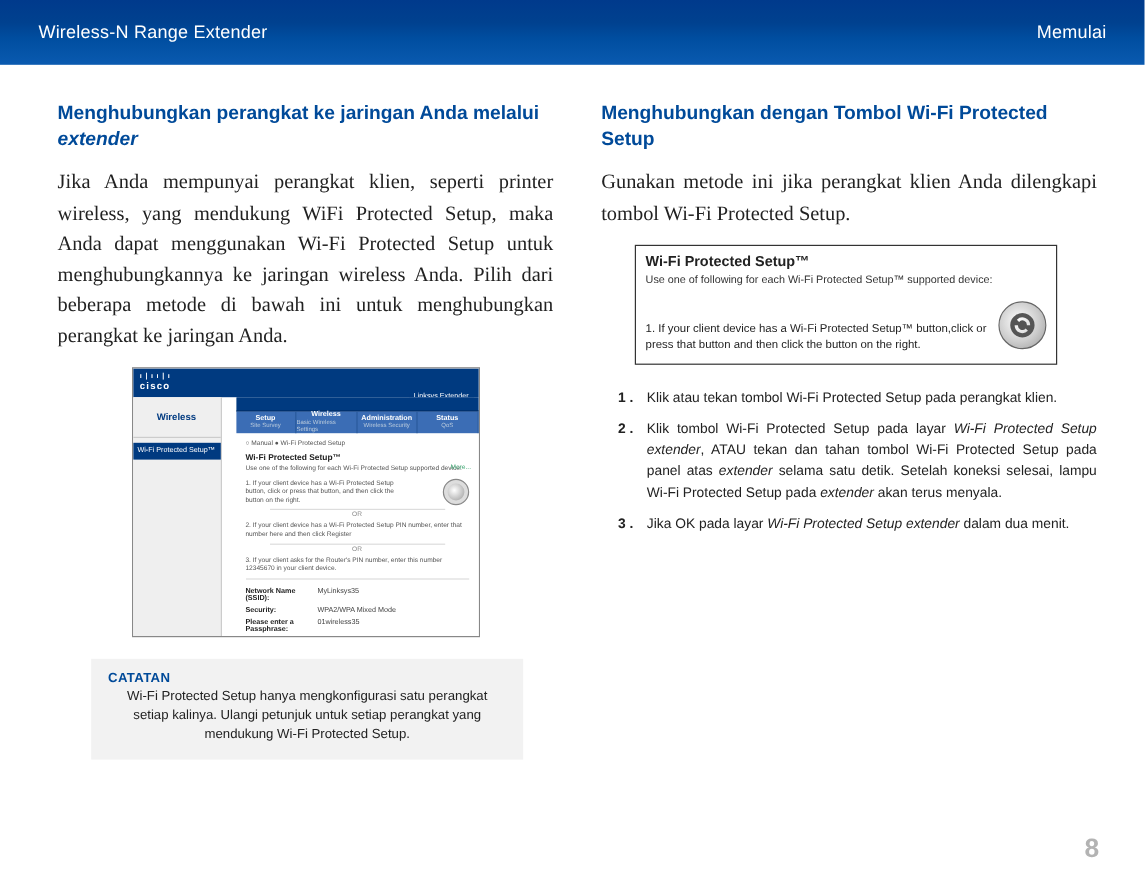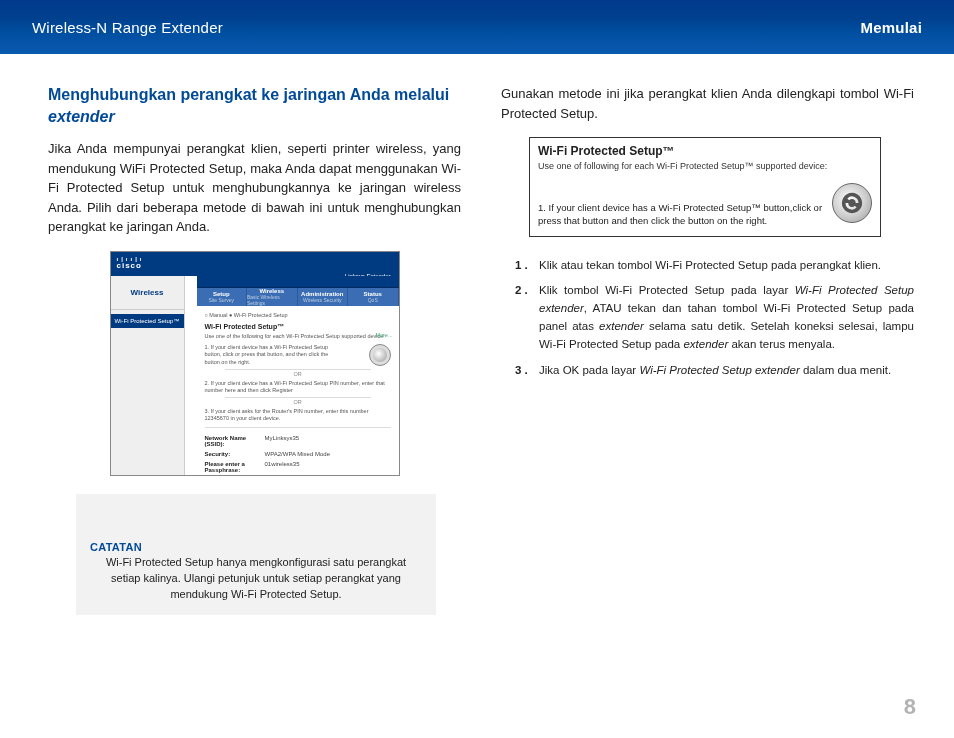--- a/index.html
+++ b/index.html
@@ -1,25 +1,25 @@
 <!DOCTYPE html>
 <html><head>
 <meta charset="utf-8">
 <style>
   * { box-sizing: border-box; margin: 0; padding: 0; }
   html, body { width: 954px; height: 738px; font-family: "Segoe UI", "Myriad Pro", Arial, sans-serif; background: #fff; color: #222; }
   .page { width: 954px; height: 738px; position: relative; overflow: hidden; background: #fff; }
   .topband { height: 54px; background: linear-gradient(to bottom, #003a8c 0%, #00418f 35%, #004ea0 60%, #0a5ab0 100%); color: #fff; display: flex; align-items: center; justify-content: space-between; padding: 16px 32px; font-size: 15px; letter-spacing: .2px; }
   .topband .left { font-weight: 400; }
-  .topband .right { font-weight: 700; }
+  .topband .right { font-weight: 400; }
   .content { display: flex; gap: 40px; padding: 30px 40px 0 48px; }
   .col { flex: 1 1 0; min-width: 0; }
   h2.blue { color: #004a99; font-size: 16px; font-weight: 700; line-height: 1.35; margin-bottom: 12px; }
   h2.blue .em { font-style: italic; font-weight: 700; }
-  p.body { font-size: 13px; line-height: 1.5; text-align: justify; color: #222; margin-bottom: 14px; }
+  p.body { font-size: 17px; line-height: 1.5; text-align: justify; color: #222; margin-bottom: 14px; font-family: Liberation Serif, serif; }
   .router-shot { width: 290px; height: 225px; margin: 8px auto 18px auto; border: 1px solid #888; background: #fff; position: relative; overflow: hidden; }
   .rs-top { height: 24px; background: #003a80; color: #fff; display: flex; align-items: center; padding-left: 6px; font-size: 8px; font-weight: 700; letter-spacing: 2px; }
   .rs-logo { font-family: Arial; font-size: 8px; letter-spacing: 1px; }
   .rs-sub { position: absolute; top: 4px; left: 6px; font-size: 6px; letter-spacing: 3px; color:#fff; }
   .rs-body { display:flex; height: calc(100% - 24px); gap: 12px; }
   .rs-side { width: 74px; background: #efefef; border-right: 1px solid #ccc; }
   .rs-side-top { height: 34px; border-bottom: 1px solid #ccc; display:flex; align-items:center; justify-content:center; font-size:8px; font-weight:700; color:#003a80; }
   .rs-side-tab { height: 14px; background:#003a80; color:#fff; font-size:6px; display:flex; align-items:center; padding-left:4px; margin-top:4px; }
   .rs-main { flex:1; background:#fff; position:relative; }
   .rs-bar { height:12px; background:#003a80; display:flex; border-bottom:1px solid #002a60; }
@@ -32,21 +32,21 @@
   .rs-h { font-size:7px; font-weight:700; margin:4px 0 3px; }
   .rs-line { font-size:5.5px; color:#555; line-height:1.3; }
   .rs-icon { display:inline-block; width:22px; height:22px; border:1px solid #888; border-radius:50%; background:#ddd; vertical-align:middle; margin-left:30px; position:relative; }
   .rs-icon::after { content:""; position:absolute; inset:3px; border-radius:50%; background:radial-gradient(circle at 40% 40%, #fff, #999); }
   .rs-or { text-align:center; font-size:5.5px; color:#888; border-top:1px solid #ddd; margin:3px 20px; padding-top:1px; }
   .rs-row { display:flex; margin-top:4px; }
   .rs-k { width:60px; font-size:6px; font-weight:700; }
   .rs-v { font-size:6px; color:#444; }
   .rs-morebox { position:absolute; top:56px; right:6px; font-size:5.5px; color:#4a7; }
   .note { background:#f2f2f2; padding:10px 14px 12px; margin: 6px 0 0 28px; width: 360px; }
-  .note-h { color:#004a99; font-size:11px; font-weight:700; letter-spacing:.3px; margin-bottom:2px;margin-top:37px; }
+  .note-h { color:#004a99; font-size:11px; font-weight:700; letter-spacing:.3px; margin-bottom:2px; }
   .note-b { font-size:11px; line-height:1.45;text-align:center; }
   .wps-box { border:1px solid #333; width: 352px; margin: 8px 0 20px 28px; padding:6px 8px 8px; position:relative; background:#fff; }
   .wps-title { font-size:12px; font-weight:700; margin-bottom:3px; }
   .wps-sub { font-size:9px; color:#333; margin-bottom:8px; }
   .wps-row { display:flex; align-items:center; gap:8px; }
   .wps-text { font-size:9.5px; line-height:1.35; flex:1;margin-top:23px; }
   .wps-icon { width:40px; height:40px; border:1px solid #666; border-radius:50%; background:radial-gradient(circle at 42% 42%, #fff 0%, #ccc 55%, #999 100%); position:relative; flex:0 0 40px; }
   .wps-icon svg { position:absolute; inset:7px; }
   ol.steps { list-style:none; counter-reset: st; margin:0 0 0 14px; padding:0; }
   ol.steps > li { counter-increment: st; font-size:11.5px; line-height:1.55; text-align:justify; margin-bottom:8px; position:relative; padding-left:24px; }
@@ -135,20 +135,21 @@
         </div>
       </div>
 
       <div class="note">
         <div class="note-h">CATATAN</div>
         <div class="note-b">Wi-Fi Protected Setup hanya mengkonfigurasi satu perangkat setiap kalinya. Ulangi petunjuk untuk setiap perangkat yang mendukung Wi-Fi Protected Setup.</div>
       </div>
     </div>
 
     <div class="col">
+      <h2 class="blue">Menghubungkan dengan Tombol Wi-Fi Protected Setup</h2>
       <p class="body">Gunakan metode ini jika perangkat klien Anda dilengkapi tombol Wi-Fi Protected Setup.</p>
 
       <div class="wps-box">
         <div class="wps-title">Wi-Fi Protected Setup™</div>
         <div class="wps-sub">Use one of following for each Wi-Fi Protected Setup™ supported device:</div>
         <div class="wps-row">
           <div class="wps-text">1. If your client device has a Wi-Fi Protected Setup™ button,click or press that button and then click the button on the right.</div>
           <div class="wps-icon">
             <svg viewBox="0 0 26 26">
                 <path d="M13 2 a11 11 0 1 0 .01 0 M8 8 a7 7 0 0 1 12 5 l-3 0 a4 4 0 0 0 -7 -3 z M18 18 a7 7 0 0 1 -12 -5 l3 0 a4 4 0 0 0 7 3 z" fill="#555"></path>

